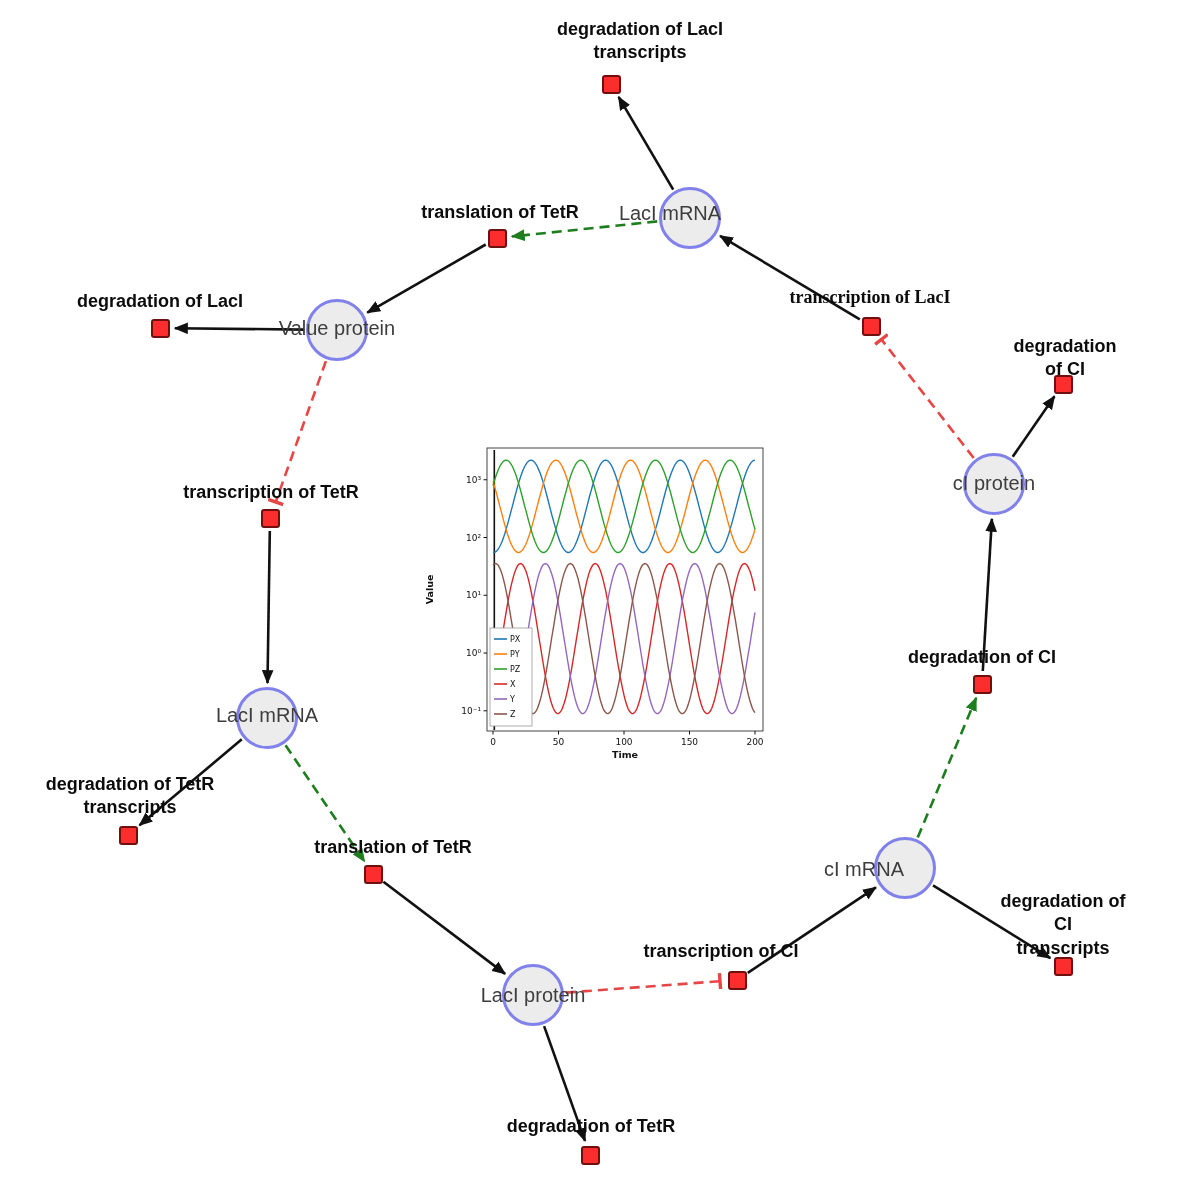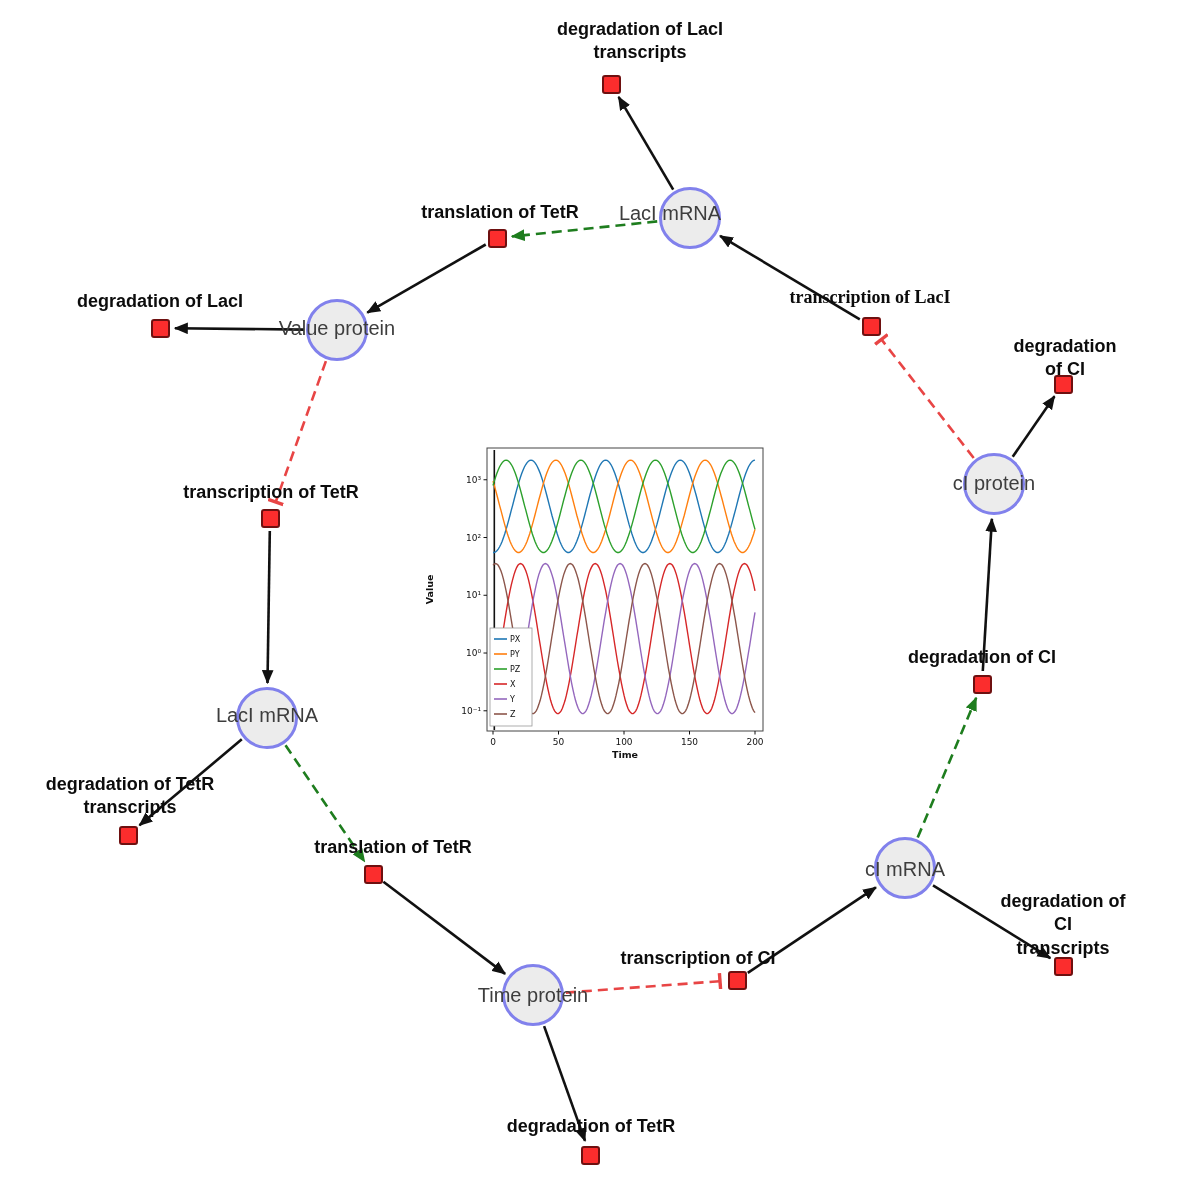--- a/index.html
+++ b/index.html
@@ -61,23 +61,23 @@
     </svg>
 
   <div id="nodes">
       <div class="species-node" style="left: 659px; top: 187px;"></div>
       <div class="species-label" style="left: 670px; top: 213px;">LacI mRNA</div>
       <div class="species-node" style="left: 306px; top: 299px;"></div>
       <div class="species-label" style="left: 337px; top: 328px;">Value protein</div>
       <div class="species-node" style="left: 236px; top: 687px;"></div>
       <div class="species-label" style="left: 267px; top: 715px;">LacI mRNA</div>
       <div class="species-node" style="left: 502px; top: 964px;"></div>
-      <div class="species-label" style="left: 533px; top: 995px;">Time protein</div>
+      <div class="species-label" style="left: 533px; top: 995px;">LacI protein</div>
       <div class="species-node" style="left: 874px; top: 837px;"></div>
-      <div class="species-label" style="left: 905px; top: 869px;">cI mRNA</div>
+      <div class="species-label" style="left: 864px; top: 869px;">cI mRNA</div>
       <div class="species-node" style="left: 963px; top: 453px;"></div>
       <div class="species-label" style="left: 994px; top: 483px;">cI protein</div>
       <div class="reaction-node" style="left: 601.5px; top: 74.5px;"></div>
       <div class="reaction-label" style="left: 640px; top: 41px;">degradation of LacI
 transcripts</div>
       <div class="reaction-node" style="left: 487.5px; top: 228.5px;"></div>
       <div class="reaction-label" style="left: 500px; top: 213px;">translation of TetR</div>
       <div class="reaction-node" style="left: 861.5px; top: 316.5px;"></div>
       <div class="reaction-label" style="left: 870px; top: 298px; font-family: Liberation Serif, serif;">transcription of LacI</div>
       <div class="reaction-node" style="left: 150.5px; top: 318.5px;"></div>
@@ -87,21 +87,21 @@
       <div class="reaction-node" style="left: 260.5px; top: 508.5px;"></div>
       <div class="reaction-label" style="left: 271px; top: 493px;">transcription of TetR</div>
       <div class="reaction-node" style="left: 972.5px; top: 674.5px;"></div>
       <div class="reaction-label" style="left: 982px; top: 658px;">degradation of CI</div>
       <div class="reaction-node" style="left: 118.5px; top: 825.5px;"></div>
       <div class="reaction-label" style="left: 130px; top: 796px;">degradation of TetR
 transcripts</div>
       <div class="reaction-node" style="left: 363.5px; top: 864.5px;"></div>
       <div class="reaction-label" style="left: 393px; top: 848px;">translation of TetR</div>
       <div class="reaction-node" style="left: 727.5px; top: 970.5px;"></div>
-      <div class="reaction-label" style="left: 698px; top: 952px; margin-top: 7px;">transcription of CI</div>
+      <div class="reaction-label" style="left: 721px; top: 952px;">transcription of CI</div>
       <div class="reaction-node" style="left: 1053.5px; top: 956.5px;"></div>
       <div class="reaction-label" style="left: 1063px; top: 925px;">degradation of CI
 transcripts</div>
       <div class="reaction-node" style="left: 580.5px; top: 1145.5px;"></div>
       <div class="reaction-label" style="left: 591px; top: 1127px;">degradation of TetR</div>
     </div>
 
   <div id="chart">
     <svg id="chart-svg" width="352" height="322" viewBox="0 0 352 322" xmlns="http://www.w3.org/2000/svg">
         <rect x="67" y="10" width="276" height="283" fill="#ffffff" stroke="#444444" stroke-width="1"></rect>

